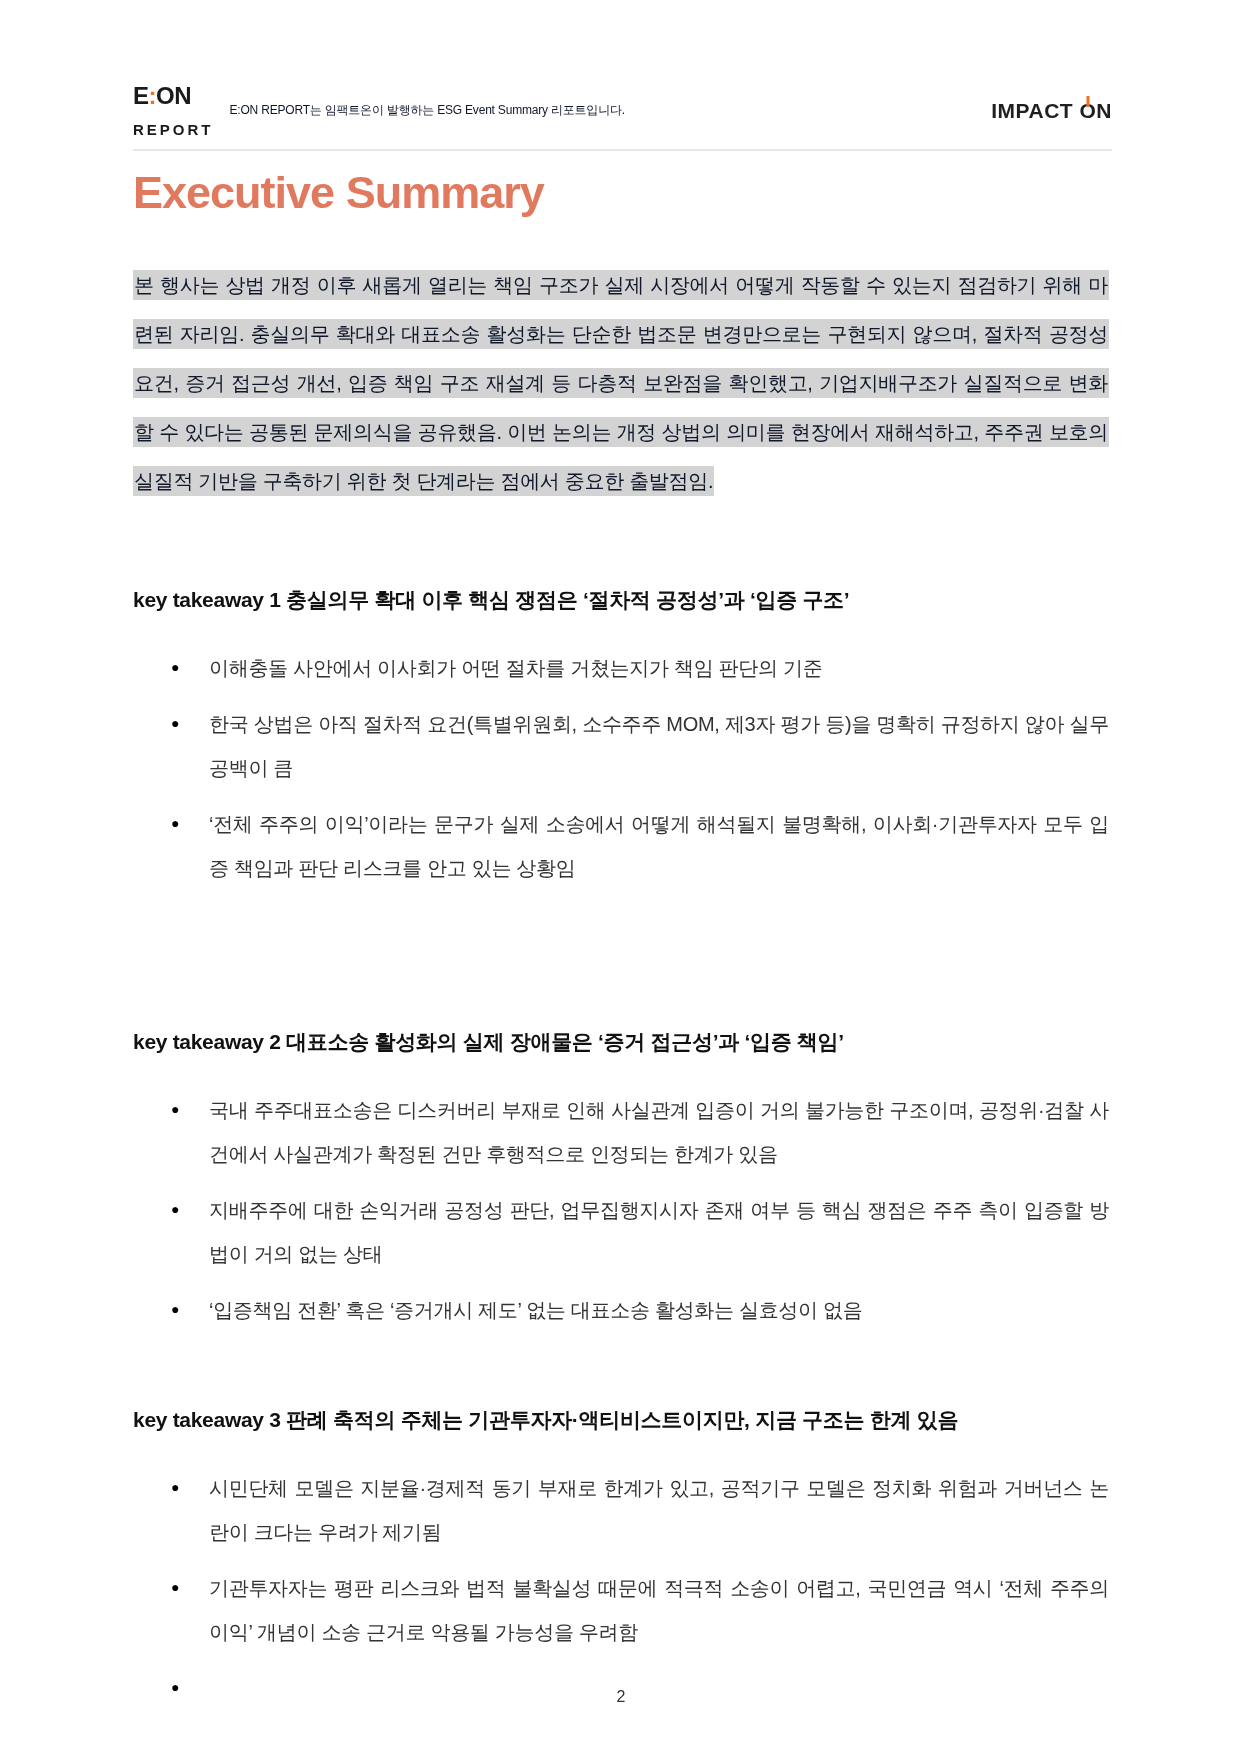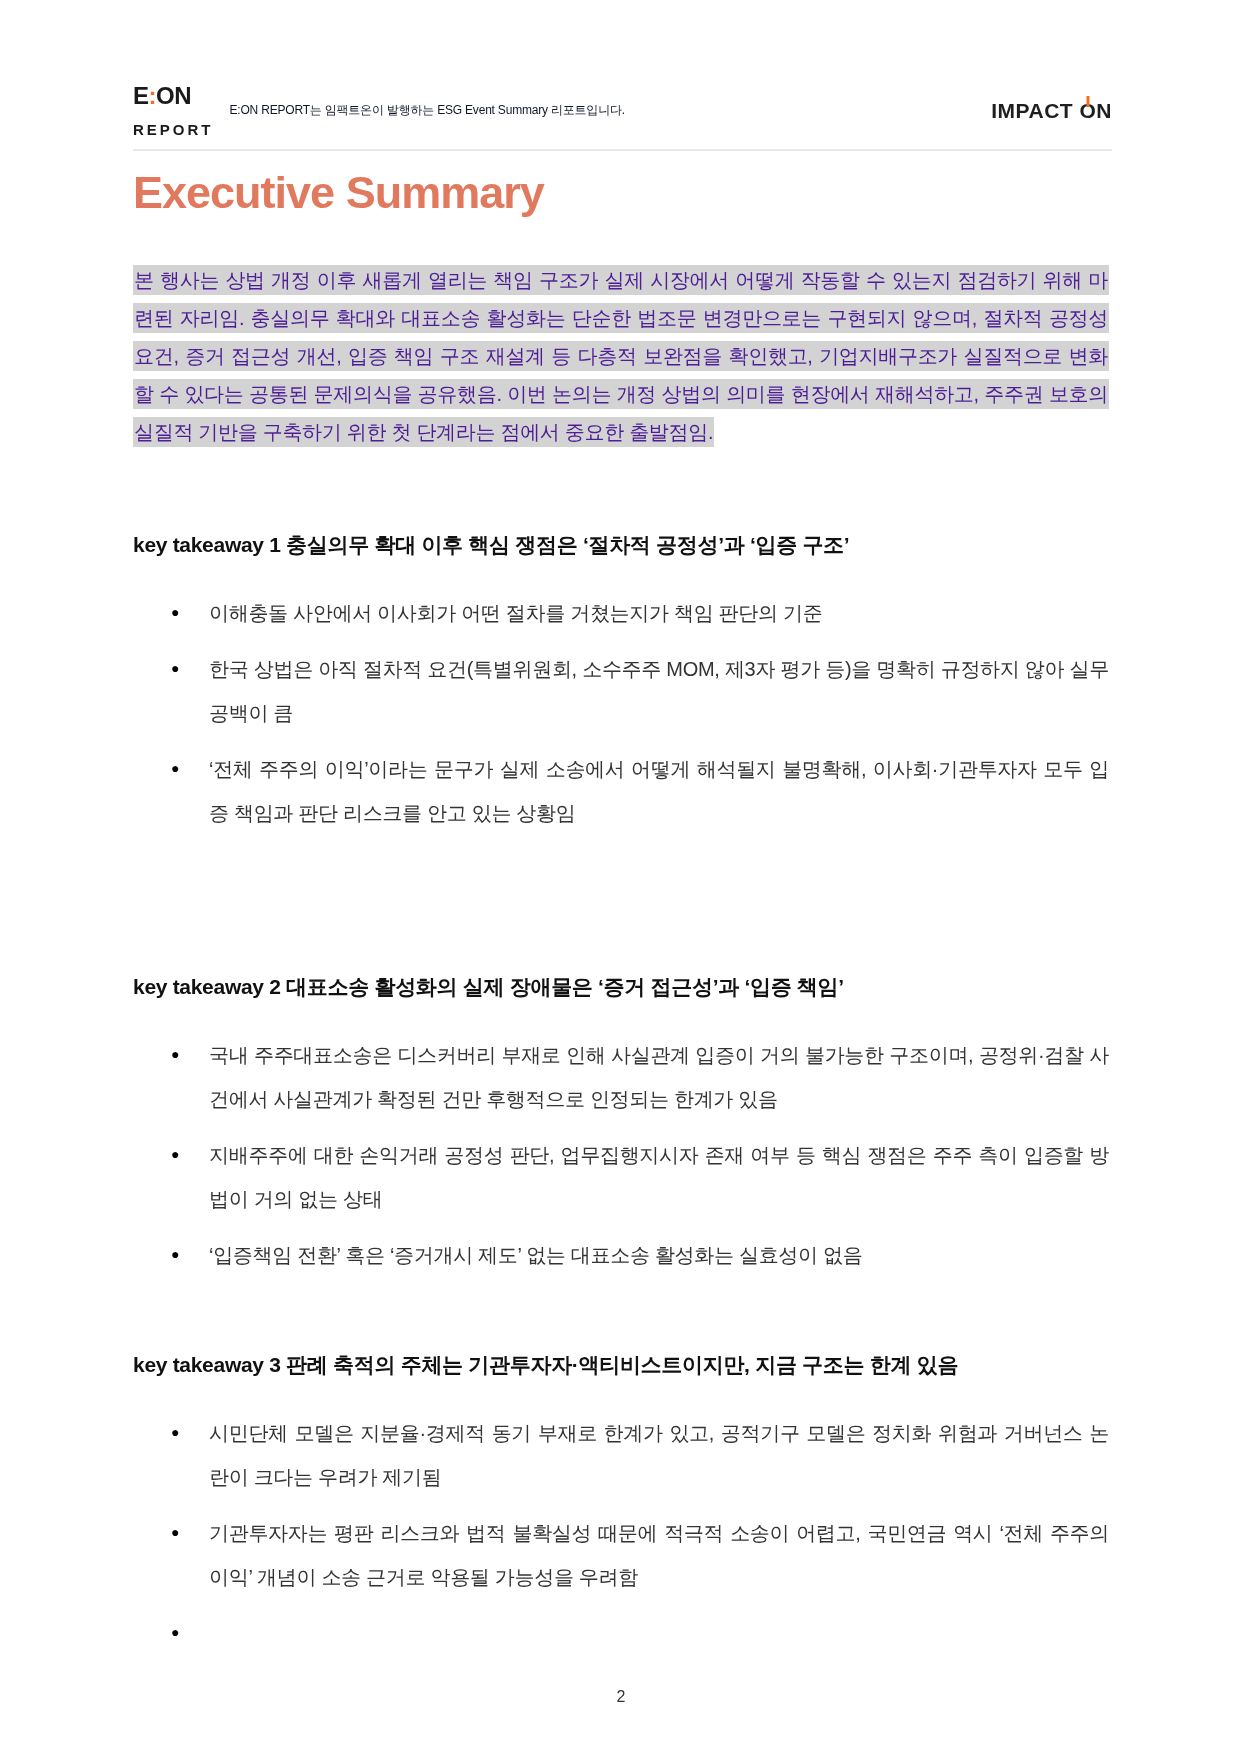--- a/index.html
+++ b/index.html
@@ -34,22 +34,22 @@
   .content { padding:0 133px; }
 
   .doc-title {
     margin-top:16px;
     font-size:45px; font-weight:700; letter-spacing:-1px;
     color:#e0795d;
   }
 
   .summary-para {
     margin-top:42px;
-    font-size:20px; line-height:38px; text-align:justify;
-    color:#4c1d95; letter-spacing:-0.3px;
+    font-size:20px; line-height:49px; text-align:justify;
+    color:#0f172a; letter-spacing:-0.3px;
   }
   .summary-para .hl {
     background:#d3d3d3;
     padding:4px 1px;
     -webkit-box-decoration-break:clone; box-decoration-break:clone;
   }
 
   .takeaway-heading {
     font-size:21px; font-weight:700; color:#111;
     letter-spacing:-0.3px;

